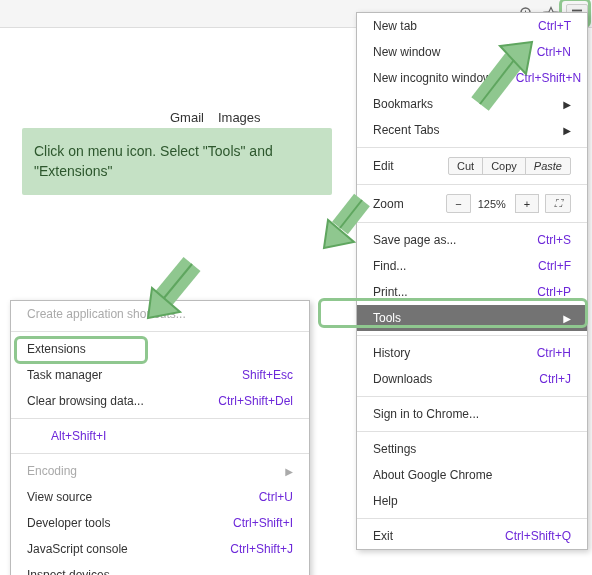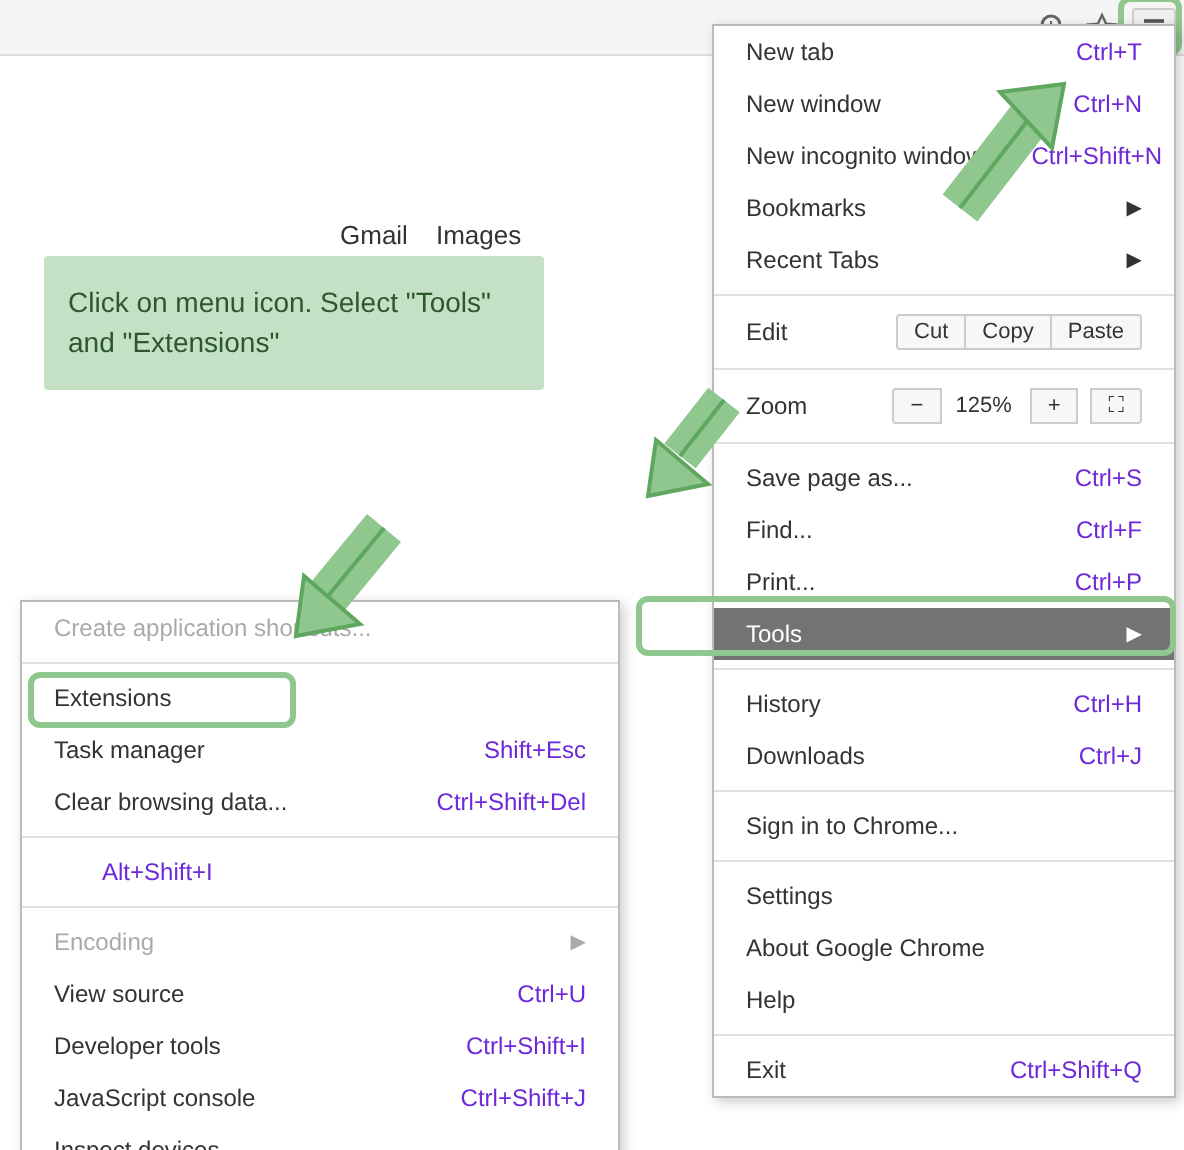--- a/index.html
+++ b/index.html
@@ -41,21 +41,21 @@
     display: flex;
     gap: 14px;
     font-size: 13px;
     color: #333;
   }
   .links-row span { cursor:pointer; }
   .hint {
     position: absolute;
     top: 128px;
     left: 22px;
-    width: 250px;
+    width: 310px;
     background: #c5e1c5;
     color: #2d572d;
     padding: 14px 12px;
     font-size: 14px;
     line-height: 1.4;
     border-radius: 2px;
   }
   .menu {
     position: absolute;
     background: #fff;
@@ -81,21 +81,21 @@
   .btn-grp button {
     font-size:11px;
     padding:2px 8px;
     background:#f7f7f7;
     border:1px solid #ccc;
     margin-left:-1px;
     cursor:pointer;
     color:#333;
   }
   .btn-grp button:first-child{margin-left:0; border-radius:2px 0 0 2px;}
-  .btn-grp button:last-child{border-radius:0 2px 2px 0;}
+  .btn-grp button:last-child{border-radius:0 2px 2px 0;font-style:italic;}
   .btn-grp .fs{margin-left:6px;}
   .zoom-val{margin:0 2px;}
   .main-menu { top:12px; right:4px; width:232px; }
   .sub-menu { top:300px; left:10px; width:300px; }
   .arrow {
     position:absolute;
     pointer-events:none;
   }
   .arrow svg { display:block; }
 </style>

